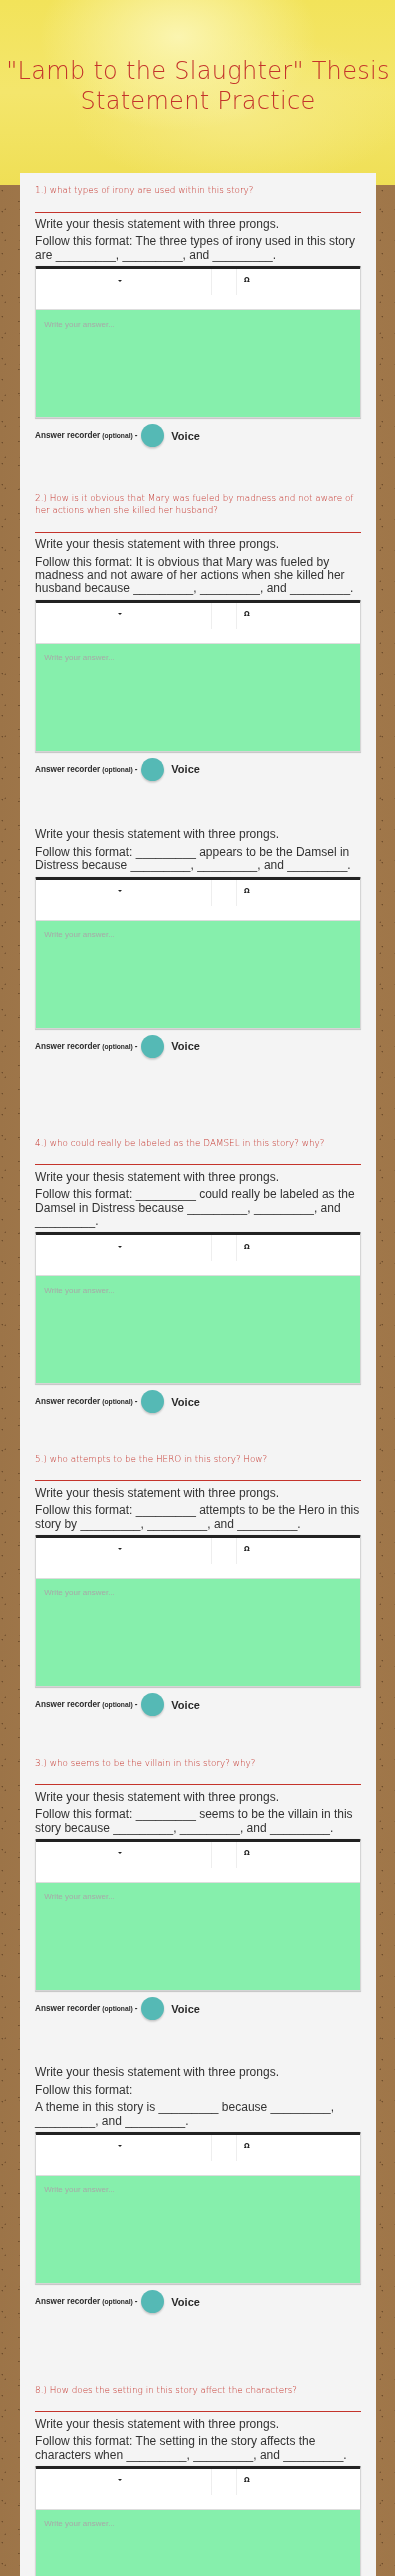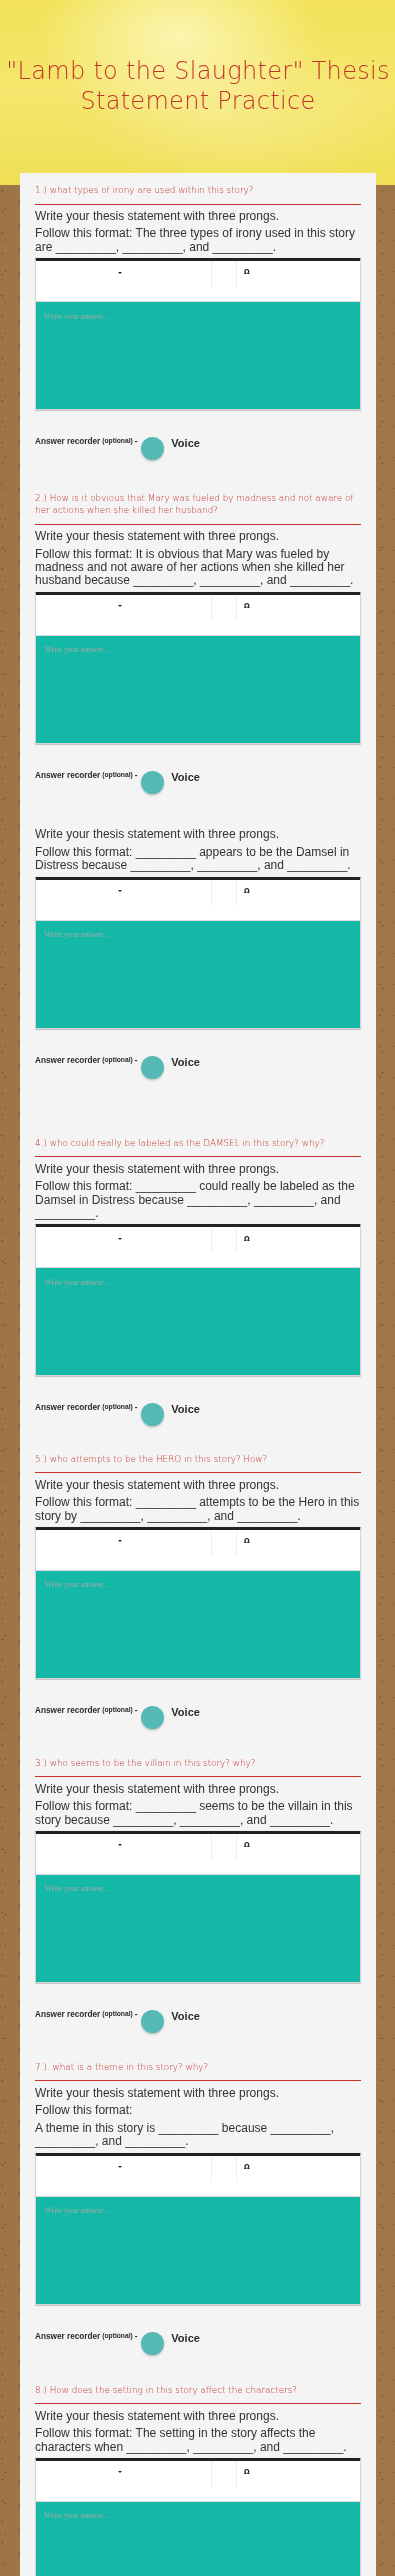--- a/index.html
+++ b/index.html
@@ -39,21 +39,21 @@
     background: #f4f4f4;
   }
   .question {
     position: absolute; left: 15.5px; width: 326px;
   }
   .q-title {
     font-family: "DejaVu Sans", sans-serif;
     font-size: 8.8px;
     line-height: 12.4px;
     color: #c4332b;
-    padding-bottom: 7px;
+    padding-bottom: 15px;
     border-bottom: 0.5px solid #c4332b;
     font-weight: 300;
   }
   .q-desc {
     font-family: "Liberation Sans", sans-serif;
     font-size: 12px;
     line-height: 13.4px;
     color: #333;
     margin-top: 5.2px;
   }
@@ -85,27 +85,27 @@
   }
   .toolbar .omega {
     position: absolute; left: 208px; top: 7.2px;
     font-family: "DejaVu Sans", sans-serif; font-weight: bold;
     font-size: 6.7px; color: #222;
   }
   .answer {
     display: block; width: 100%; height: 107px;
     border: none; outline: none; resize: none;
     padding: 9.3px 8.2px;
-    font-family: Liberation Serif, serif;
-    font-size: 8px; color: #333; background: #14b8a6;
+    font-family: Liberation Sans, sans-serif;
+    font-size: 8px; color: #333; background: #86efac;
   }
   .answer::placeholder { color: #a8a8a8; }
   .recorder {
-    margin-top: 27px;
-    display: flex; 
+    margin-top: 6px;
+    display: flex; align-items: center;
     font-family: "Liberation Sans", sans-serif;
     color: #2a2a2a;
   }
   .recorder .lbl { font-weight: bold; font-size: 8.2px; }
   .recorder .opt { font-weight: bold; font-size: 6.7px; margin-left: 2.1px; }
   .recorder .dash { font-weight: bold; font-size: 8.2px; margin-left: 2.1px; }
   .recorder .rec-btn {
     width: 23px; height: 23px; border-radius: 50%;
     background: #55b9b5; margin-left: 3.1px;
     box-shadow: 0 1.5px 2.1px rgba(0,0,0,0.2);
@@ -265,21 +265,20 @@
     <div class="recorder">
       <span class="lbl">Answer recorder</span>
       <span class="opt">(optional)</span>
       <span class="dash">-</span>
       <button class="rec-btn"></button>
       <span class="voice">Voice</span>
     </div>
   </section>
 
   <section class="question" style="top:1888px">
-    <h2 class="q-title">7.). what is a theme in this story? why?</h2>
     <div class="q-desc">
       <p>Write your thesis statement with three prongs.</p>
       <p>Follow this format:</p>
       <p>A theme in this story is _________ because _________, _________, and _________.</p>
     </div>
     <div class="editor">
       <div class="toolbar">
         <div class="dropdown">
             <span class="caret"></span>
           </div>

